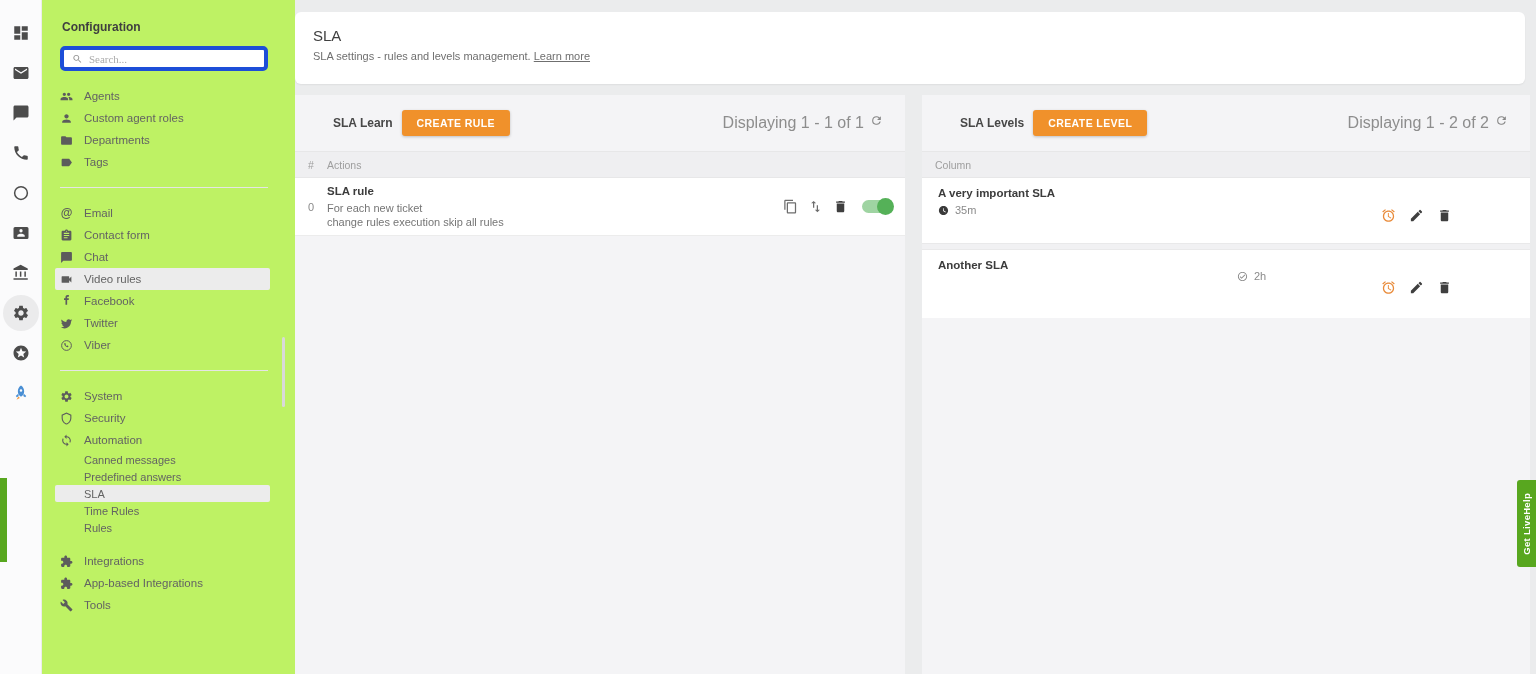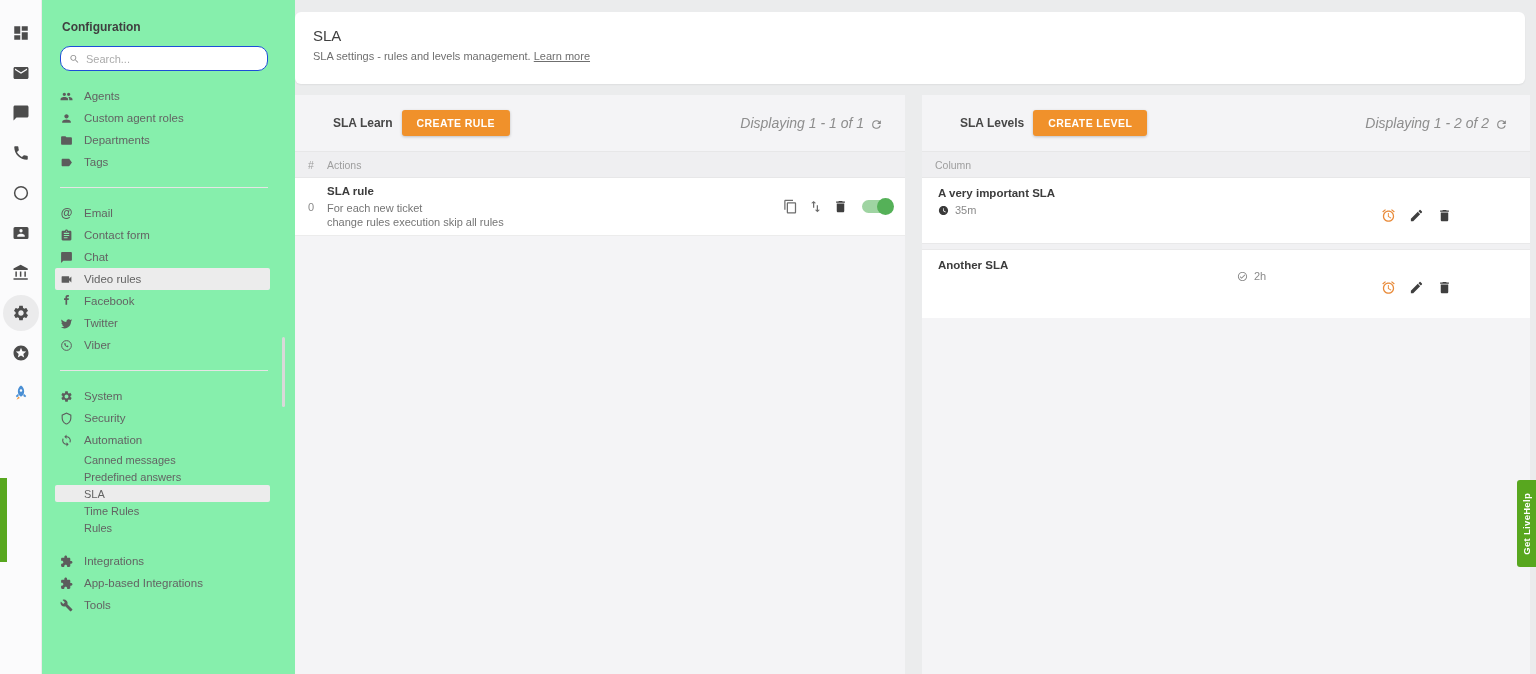--- a/index.html
+++ b/index.html
@@ -9,23 +9,23 @@
 
   
   .rail { position:absolute; left:0; top:0; width:42px; height:100%; background:#fbfbfc; border-right:1px solid #ececec; z-index:3; padding-top:13px; }
   .rail-btn { width:42px; height:40px; display:flex; align-items:center; justify-content:center; color:#4c4c4c; cursor:pointer; position:relative; }
   .rail-btn svg { width:18px; height:18px; fill:currentColor; }
   .rail-btn.active::before { content:""; position:absolute; width:36px; height:36px; border-radius:50%; background:#ebebec; left:3px; top:2px; }
   .rail-btn.active svg { position:relative; }
   .cursor-artifact { position:absolute; left:12px; top:2px; width:3px; height:12px; background:#2e2e2e; }
 
   
-  .sidebar { position:absolute; left:42px; top:0; width:253px; height:100%; background:#86efac; z-index:2; padding:20px 27px 0 18px; }
+  .sidebar { position:absolute; left:42px; top:0; width:253px; height:100%; background:#bef264; z-index:2; padding:20px 27px 0 18px; }
   .sb-title { font-size:12px; font-weight:bold; color:#3f3f3f; margin:0 0 12px 2px; }
-  .search { height:25px; background:#fff; border:1px solid #1d4ed8; border-radius:10px; display:flex; align-items:center; padding:0 8px; gap:6px; color:#8f8f8f; }
+  .search { height:25px; background:#fff; border:4px solid #1d4ed8; border-radius:5px; display:flex; align-items:center; padding:0 8px; gap:6px; color:#8f8f8f;font-family:Liberation Serif, serif; }
   .search svg { width:12px; height:12px; fill:currentColor; flex:none; }
   .search input { border:0; outline:0; background:transparent; font-size:11px; color:#555; width:100%; font-family:inherit; }
   .search input::placeholder { color:#ababab; }
   .menu { margin-top:14px; }
   .mi { height:22px; display:flex; align-items:center; gap:11px; font-size:11.5px; color:#636363; cursor:pointer; margin:0 -2px 0 -5px; padding-left:5px; border-radius:2px; white-space:nowrap; }
   .mi svg { width:13px; height:13px; fill:currentColor; flex:none; color:#5c5c5c; }
   .mi .at-glyph { width:13px; text-align:center; font-size:12px; font-weight:bold; color:#5c5c5c; flex:none; }
   .mi.sel { background:#ececec; }
   .mi.sub { height:17px; padding-left:29px; font-size:11px; }
   .divider { height:1px; background:#e5e5e5; margin:14px 0; }
@@ -45,21 +45,21 @@
   .page-sub a { color:#6f6f6f; text-decoration:underline; cursor:pointer; }
 
   
   .panel { position:absolute; top:95px; bottom:0; background:#f4f4f6; }
   .panel.left { left:295px; width:610px; }
   .panel.right { left:922px; width:608px; }
   .toolbar { height:56px; display:flex; align-items:center; padding:0 22px 0 38px; }
   .panel-title { font-size:12px; font-weight:bold; color:#474747; margin-right:9px; white-space:nowrap; }
   .btn { background:#f0912b; color:#fff; font-size:10.5px; font-weight:bold; letter-spacing:.4px; padding:7px 15px; border:none; border-radius:3px; box-shadow:0 1px 3px rgba(0,0,0,.22); cursor:pointer; font-family:inherit; white-space:nowrap; }
   .spacer { flex:1; }
-  .displaying { font-size:14px; color:#8d8d8d; display:flex; align-items:flex-end; gap:6px; white-space:nowrap;font-style:italic; }
+  .displaying { font-size:16px; color:#8d8d8d; display:flex; align-items:flex-start; gap:6px; white-space:nowrap; }
   .refresh { width:13px; height:13px; color:#878787; cursor:pointer; }
   .refresh svg { width:13px; height:13px; fill:currentColor; }
 
   .thead { height:27px; background:#efeff1; border-top:1px solid #e7e7e8; border-bottom:1px solid #e7e7e8; display:flex; align-items:center; font-size:10.5px; color:#9e9e9e; padding:0 13px; }
   .col-num { width:19px; }
   .col-flex { flex:1; }
   .col-actions { width:94px; }
 
   
   .rule-row { height:58px; background:#fff; border-bottom:1px solid #ececec; display:flex; align-items:center; padding:0 13px; cursor:pointer; }

